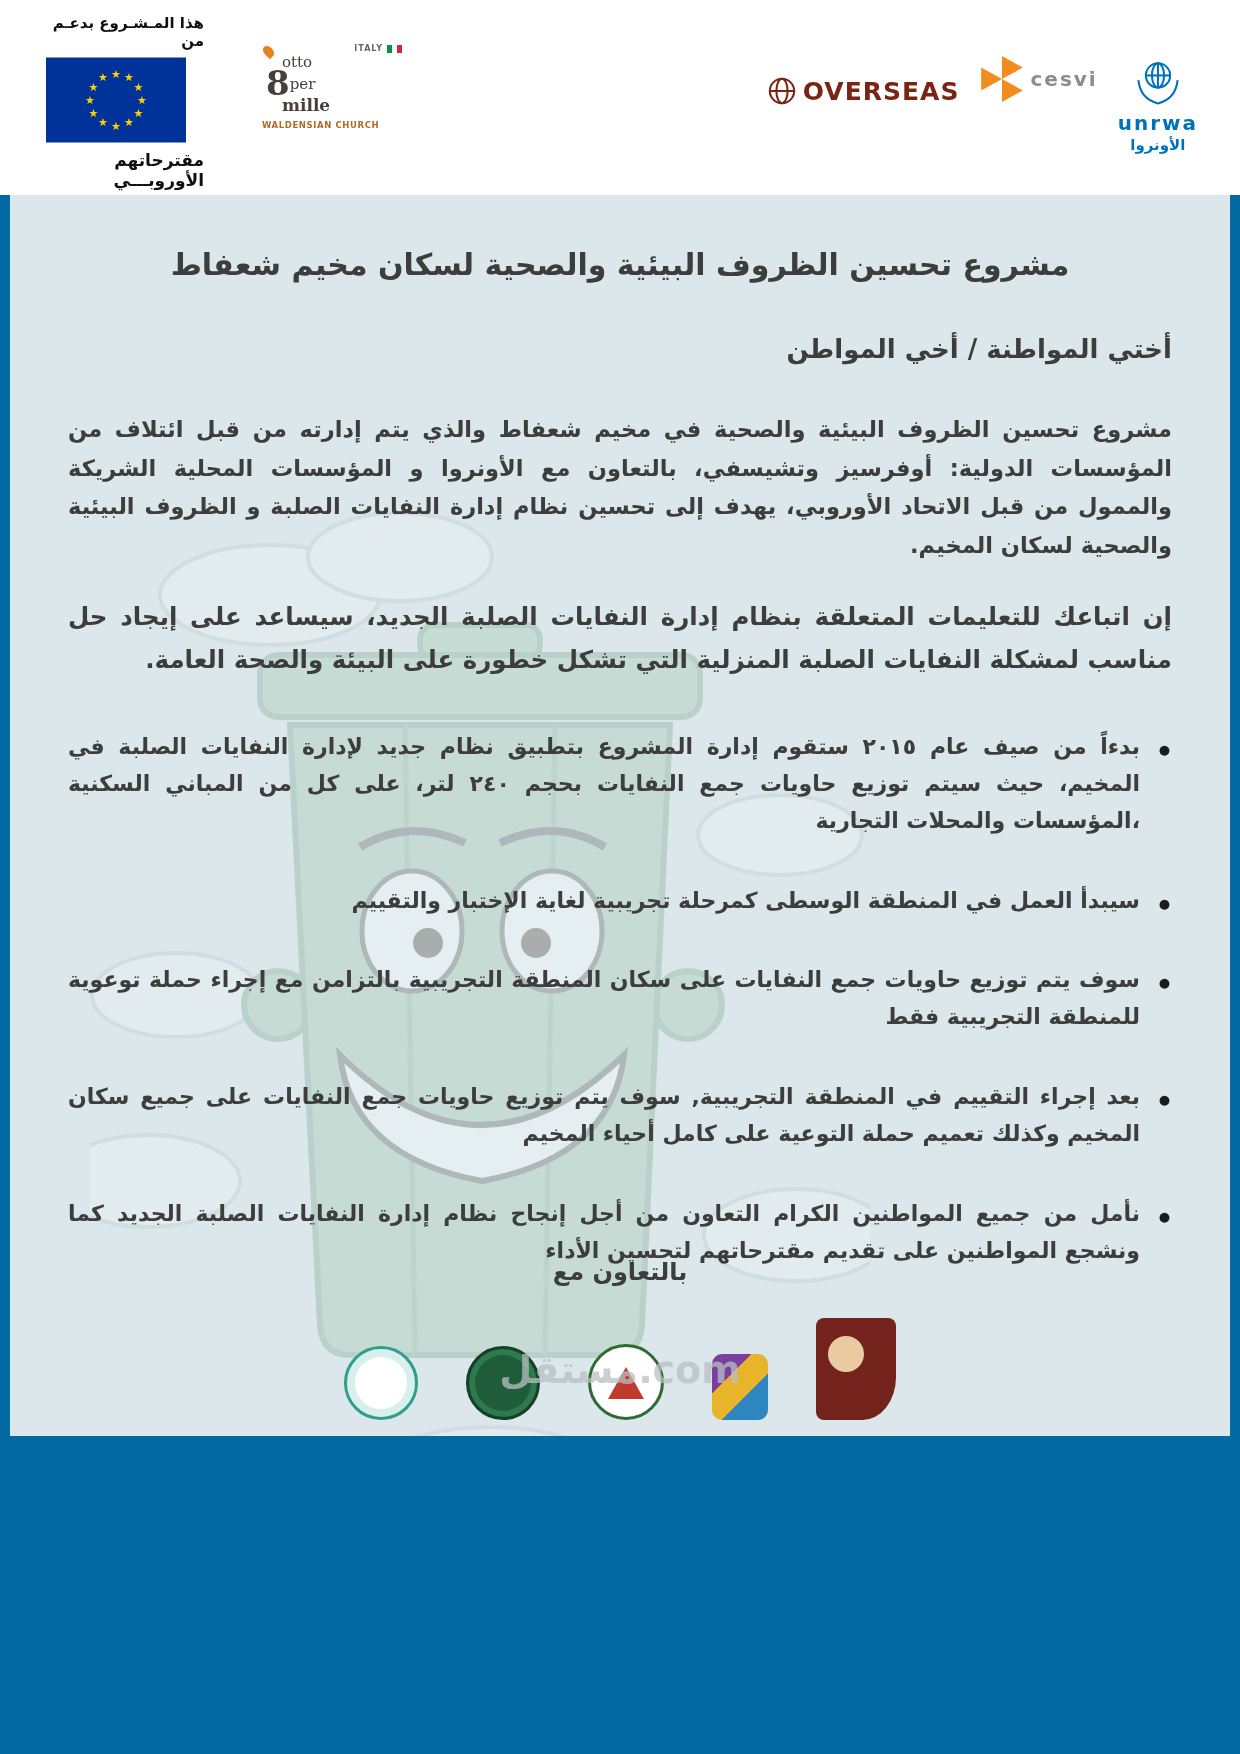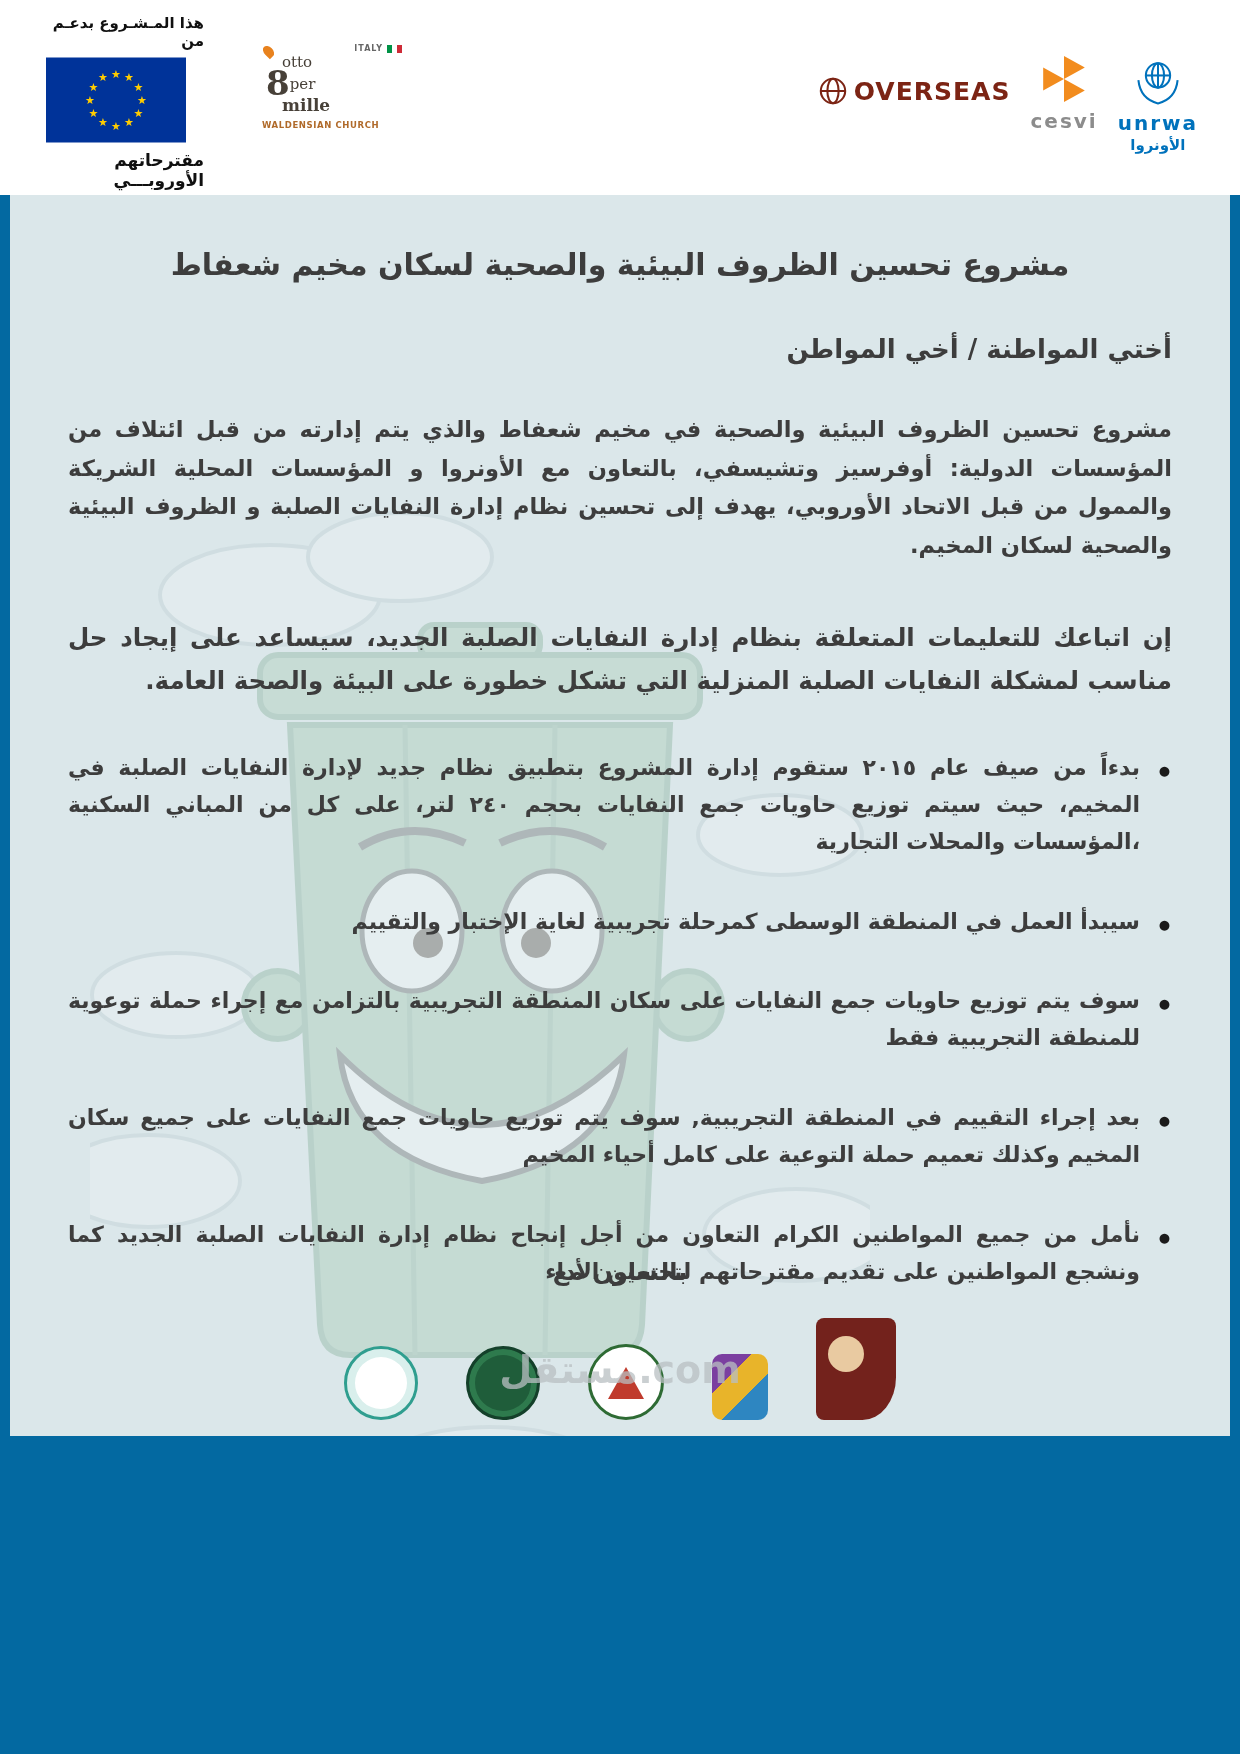--- a/index.html
+++ b/index.html
@@ -24,37 +24,37 @@
   .otto-w1{font-size:15px;display:block;margin-left:16px;}
   .otto-w2{font-size:15px;display:block;}
   .otto-8{font-size:34px;font-weight:bold;line-height:0.8;vertical-align:-6px;}
   .otto-w3{font-size:17px;display:block;margin-left:16px;font-weight:bold;}
   .otto-church{font-size:8.5px;color:#b06a2a;font-weight:bold;letter-spacing:0.6px;margin-top:6px;}
 
   .right-logos{margin-left:auto;display:flex;align-items:flex-start;gap:20px;margin-top:40px;}
   .overseas{display:flex;align-items:center;gap:6px;margin-top:22px;}
   .overseas-globe{width:30px;height:30px;}
   .overseas-text{font-size:25px;font-weight:bold;color:#7c2414;letter-spacing:1px;}
-  .cesvi{display:flex;flex-direction:column;align-items:center;gap:5px;}
+  .cesvi{display:flex;flex-direction:row;align-items:center;gap:5px;}
   .cesvi-icon{width:46px;height:50px;}
   .cesvi-text{font-size:20px;font-weight:bold;color:#8c8c8c;letter-spacing:2px;}
   .unrwa{display:flex;flex-direction:column;align-items:center;gap:1px;}
   .unrwa-emblem{width:56px;height:56px;}
   .unrwa-text{font-size:20px;font-weight:bold;color:#0072bc;letter-spacing:2px;}
   .unrwa-arabic{font-size:15px;font-weight:bold;color:#0072bc;}
 
   
   .main{position:absolute;top:195px;left:10px;right:10px;height:1241px;background:#dbe7ea;overflow:hidden;}
   .watermark{position:absolute;left:80px;top:280px;width:780px;height:1080px;opacity:0.30;z-index:0;}
   .content{position:relative;z-index:1;padding:38px 58px 0 58px;color:#3d3d3d;}
   .title{text-align:center;font-size:30px;font-weight:bold;margin-top:14px;}
   .greeting{text-align:right;font-size:26px;font-weight:bold;margin-top:52px;}
   .intro{margin-top:46px;font-size:22.5px;font-weight:bold;line-height:1.72;
          text-align:justify;text-align-last:right;}
-  .emphasis{margin-top:52px;font-size:24.5px;font-weight:bold;line-height:1.75;
+  .emphasis{margin-top:31px;font-size:24.5px;font-weight:bold;line-height:1.75;
             text-align:justify;text-align-last:right;}
   .bullets{margin:46px 0 0 0;padding:0;list-style:none;}
   .bullets li{position:relative;padding-right:32px;font-size:22px;font-weight:bold;line-height:1.7;
               text-align:justify;text-align-last:right;}
   .bullets li + li{margin-top:42px;}
   .bullets li::before{content:"●";position:absolute;right:2px;top:11px;font-size:13px;color:#1b1b1b;}
 
   
   .footer{position:absolute;left:0;right:0;bottom:16px;z-index:1;}
   .coop-label{text-align:center;font-size:24px;font-weight:bold;color:#3d3d3d;}

